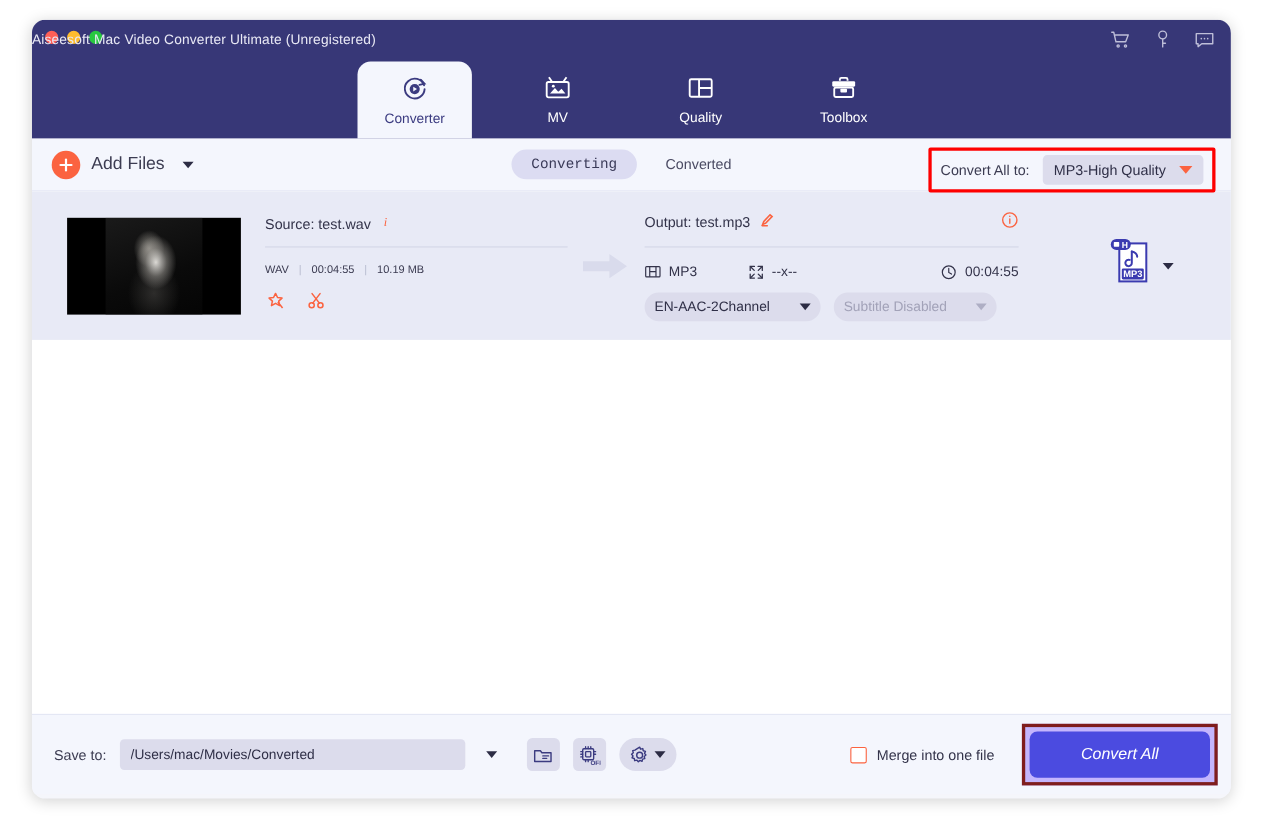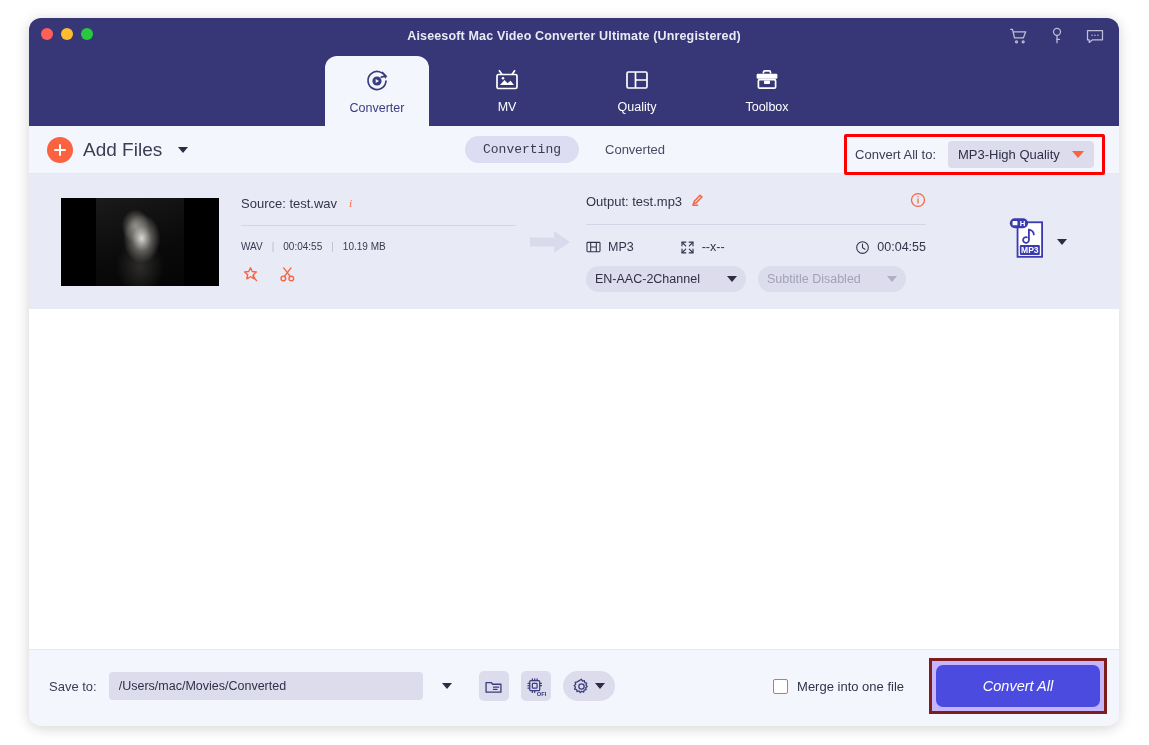--- a/index.html
+++ b/index.html
@@ -29,25 +29,24 @@
     position: absolute; left: 12px; top: 10px;
     display: flex; gap: 8px; align-items: center;
   }
   .dot { width: 12px; height: 12px; border-radius: 50%; }
   .dot.red { background: #ff5f57; }
   .dot.yellow { background: #febc2e; }
   .dot.green { background: #28c840; }
 
   .win-title {
     position: absolute; left: 0; right: 0; top: 11px;
-    text-align: center;
+    text-align: left;
     color: #e9e9f5;
     font-size: 12.5px;
     letter-spacing: 0.15px;
-    font-weight: bold;
   }
   .title-actions {
     position: absolute; right: 14px; top: 8px;
     display: flex; gap: 18px; align-items: center;
   }
   .ticon { width: 20px; height: 20px; opacity: .85; cursor: pointer; }
   .ticon svg { display: block; }
 
   
   .tabs {
@@ -90,21 +89,21 @@
   .plus-circle {
     width: 26px; height: 26px; border-radius: 50%;
     background: #fb6340;
     position: relative;
   }
   .plus-circle::before, .plus-circle::after {
     content: ""; position: absolute; background: #fff; border-radius: 1px;
   }
   .plus-circle::before { left: 7px; top: 12px; width: 12px; height: 2.4px; }
   .plus-circle::after { left: 11.8px; top: 7px; width: 2.4px; height: 12px; }
-  .addfiles-label { font-size: 19px; color: #3c3c52; }
+  .addfiles-label { font-size: 16px; color: #3c3c52; }
   .caret-dark {
     width: 0; height: 0;
     border-left: 5.5px solid transparent;
     border-right: 5.5px solid transparent;
     border-top: 6.5px solid #2c2c44;
     margin-left: 6px;
   }
   .seg {
     position: absolute; left: 0; right: 0;
     display: flex; justify-content: center; gap: 8px;

